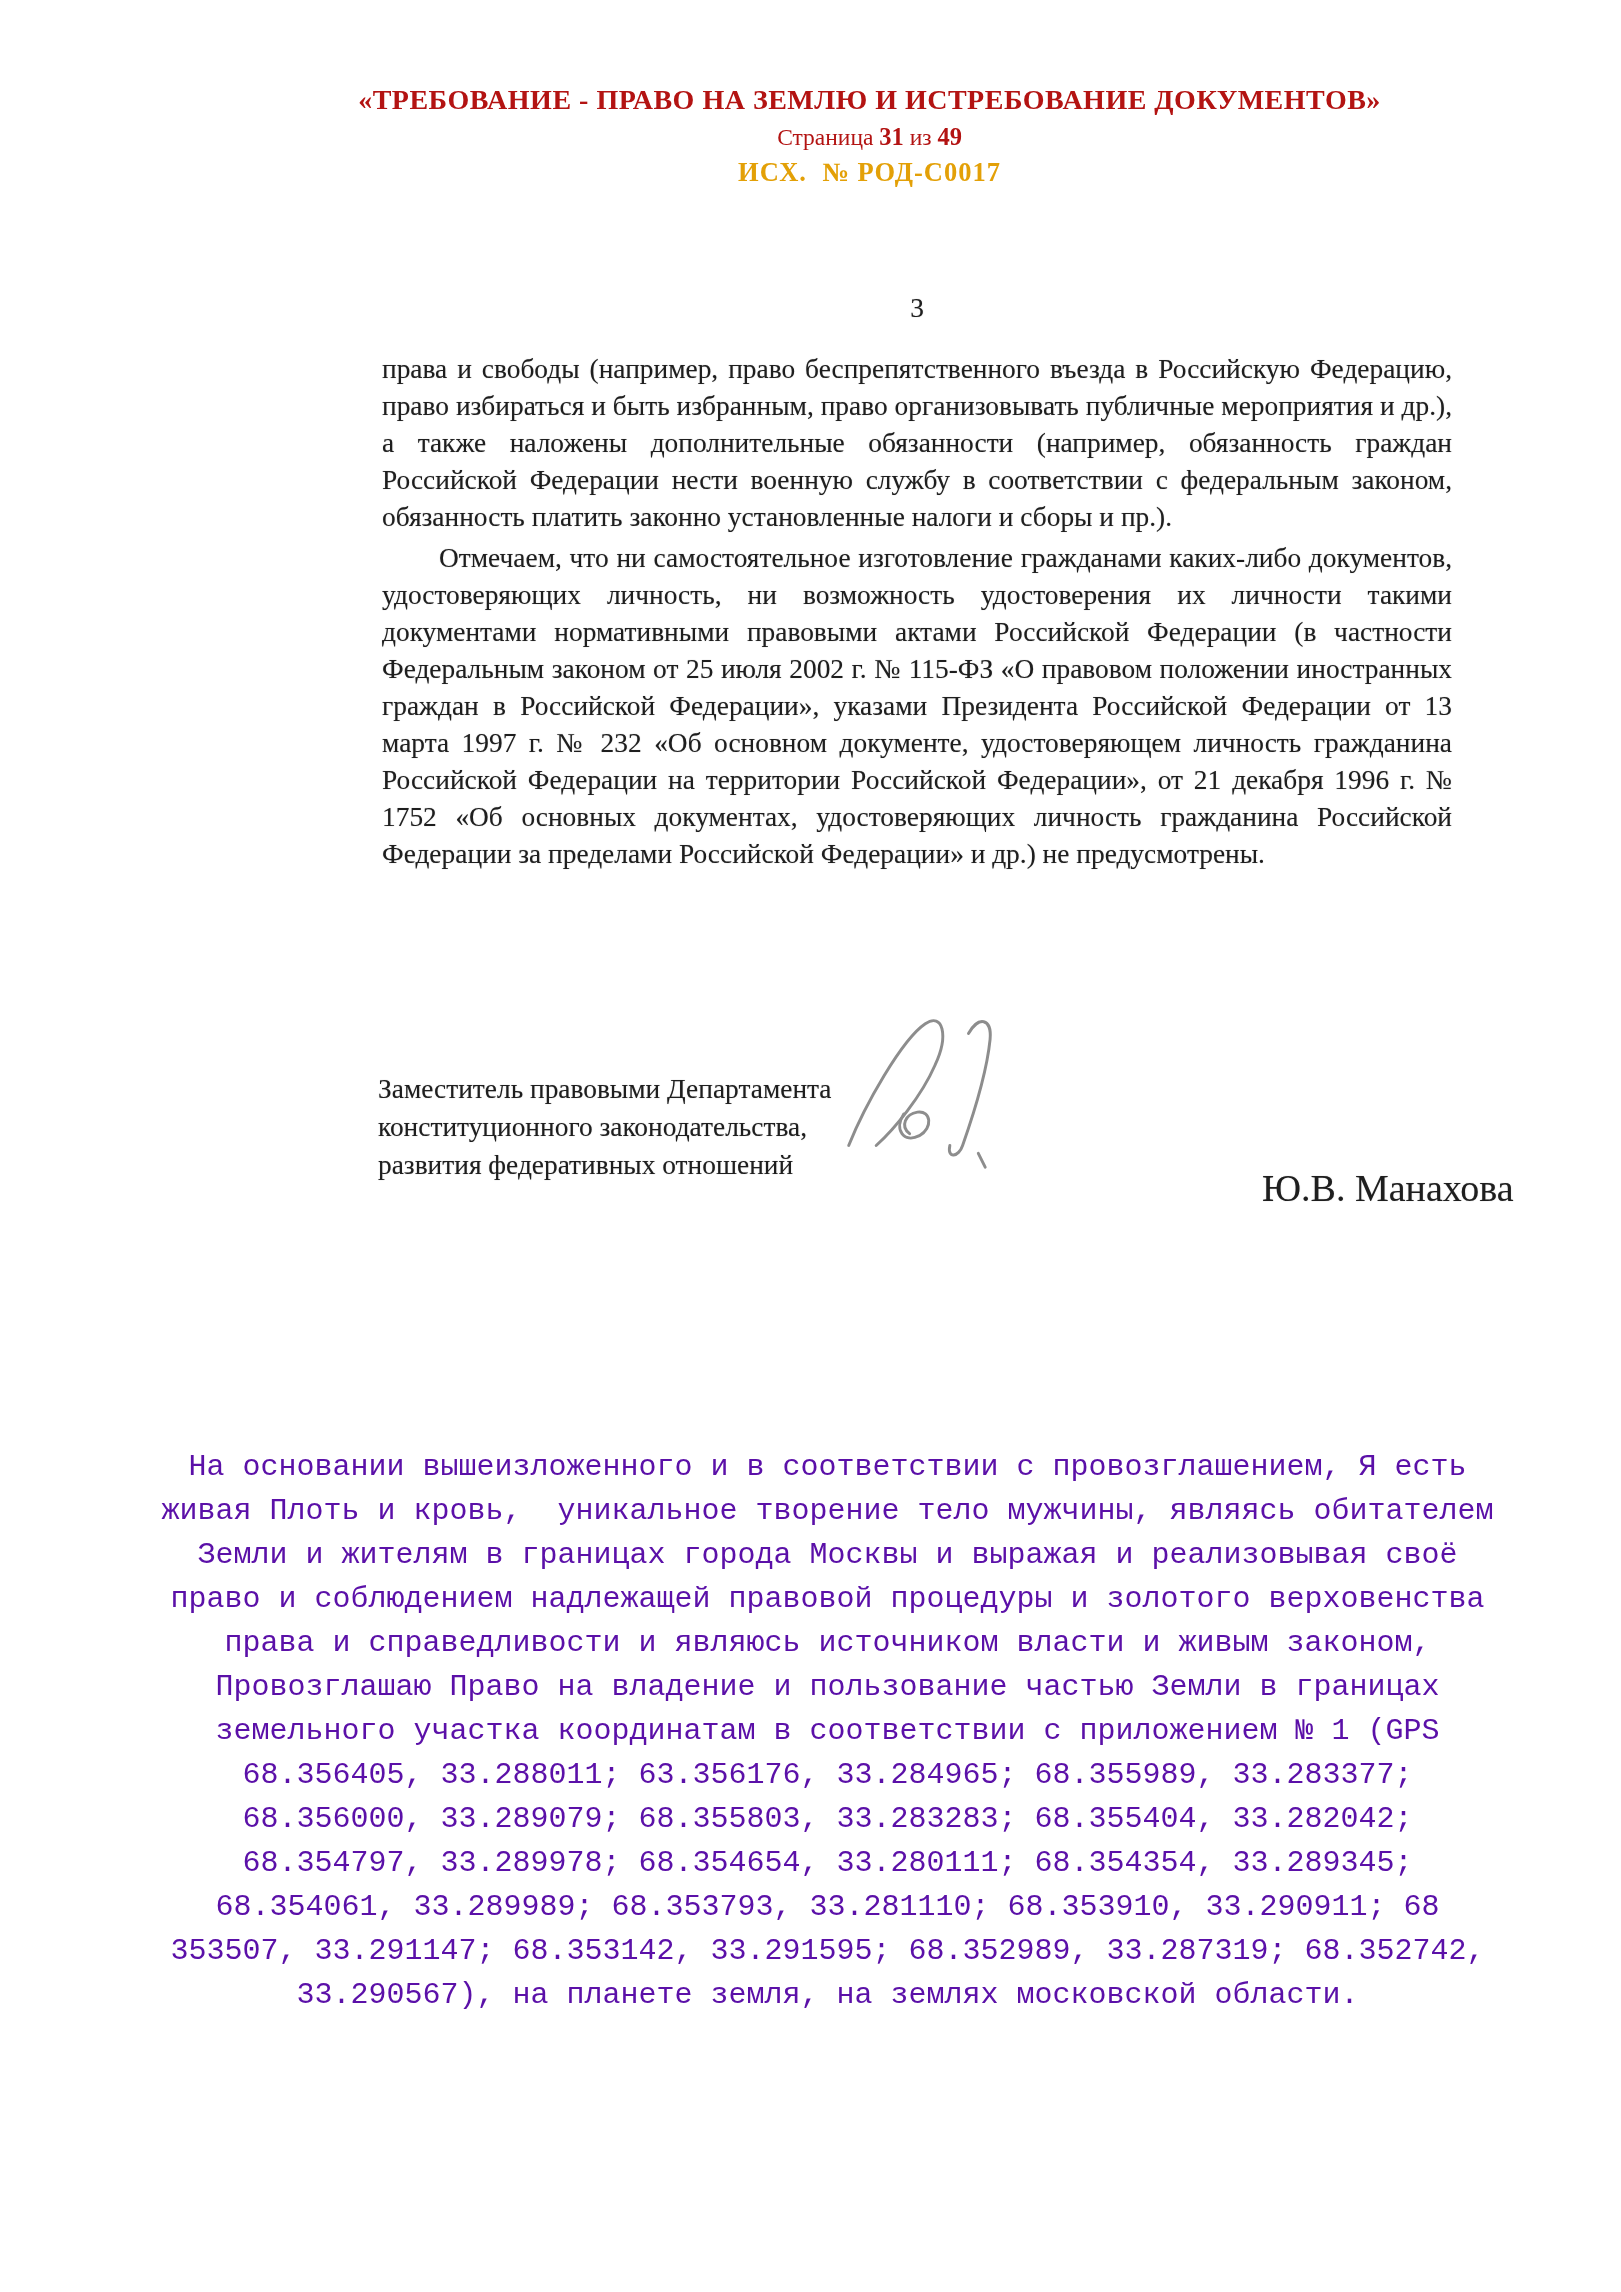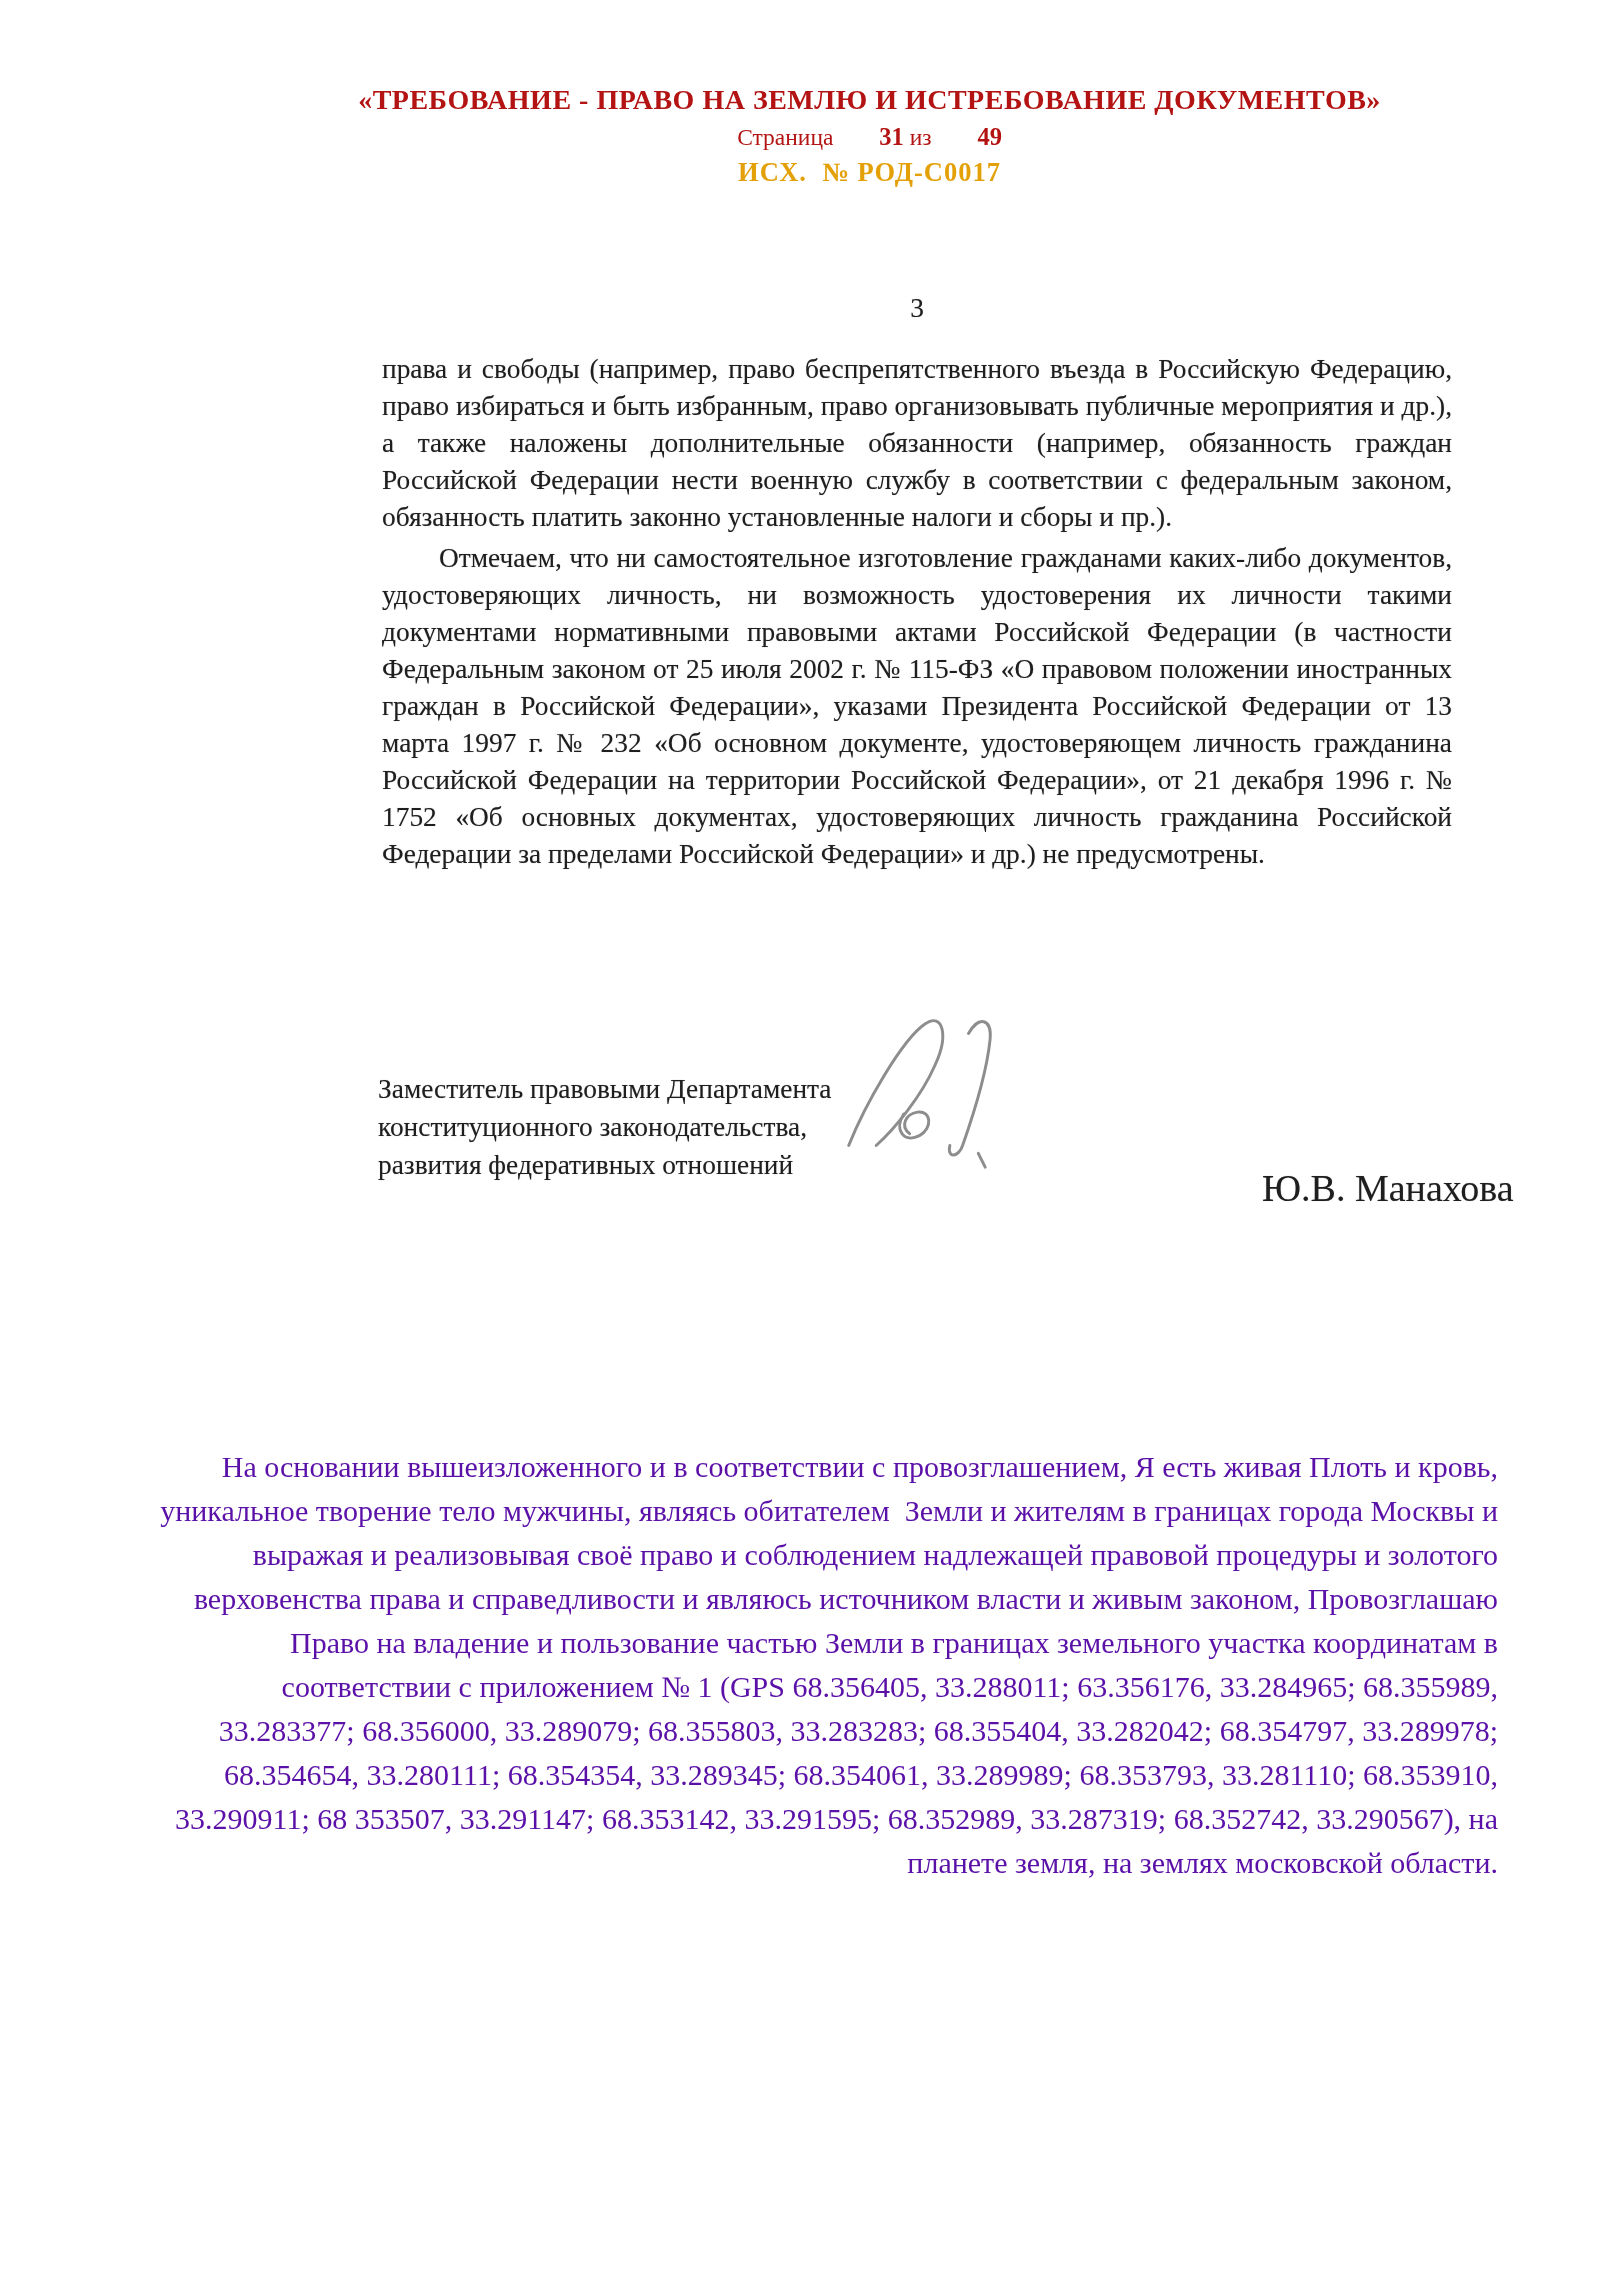--- a/index.html
+++ b/index.html
@@ -18,21 +18,21 @@
   .doc-title {
     font-size: 28px; font-weight: bold;
     color: var(--header_red, #b31312);
     letter-spacing: 0.5px;
     white-space: pre;
   }
   .page-line {
     margin-top: 6.9px; font-size: 23.5px;
     color: var(--header_red, #b31312);
   }
-  .page-line b { font-size: 24.5px; margin-left: 40px; }
+  .page-line b { font-size: 24.5px; }
   .ref-line {
     margin-top: 5.9px; font-size: 26.5px; font-weight: bold;
     color: var(--ref_orange, #e3a007);
     white-space: pre; letter-spacing: 1px;
   }
 
   
   .scan {
     position: absolute; left: 378px; top: 290px; width: 1078px;
     color: var(--ink, #1e1e1e);
@@ -59,22 +59,23 @@
     color: var(--ink, #1e1e1e);
     font-size: 38px;
     text-shadow: 0 0 1px rgba(70,70,70,0.45);
   }
 
   
   .claim {
     position: absolute; left: 157px; top: 1445px; width: 1341px;
     color: var(--claim_purple, #5b10a8);
     font-size: 30px; line-height: 44px;
-    text-align: right;
+    text-align: center;
     white-space: pre-wrap;
+    font-family: Liberation Mono, monospace;
   }
 </style>
 </head>
 <body>
 
 <div class="page">
 
   <header class="doc-header">
     <div class="doc-title">«ТРЕБОВАНИЕ - ПРАВО НА ЗЕМЛЮ И ИСТРЕБОВАНИЕ ДОКУМЕНТОВ»</div>
     <div class="page-line"><span>Страница</span> <b>31</b> <span>из</span> <b>49</b></div>

